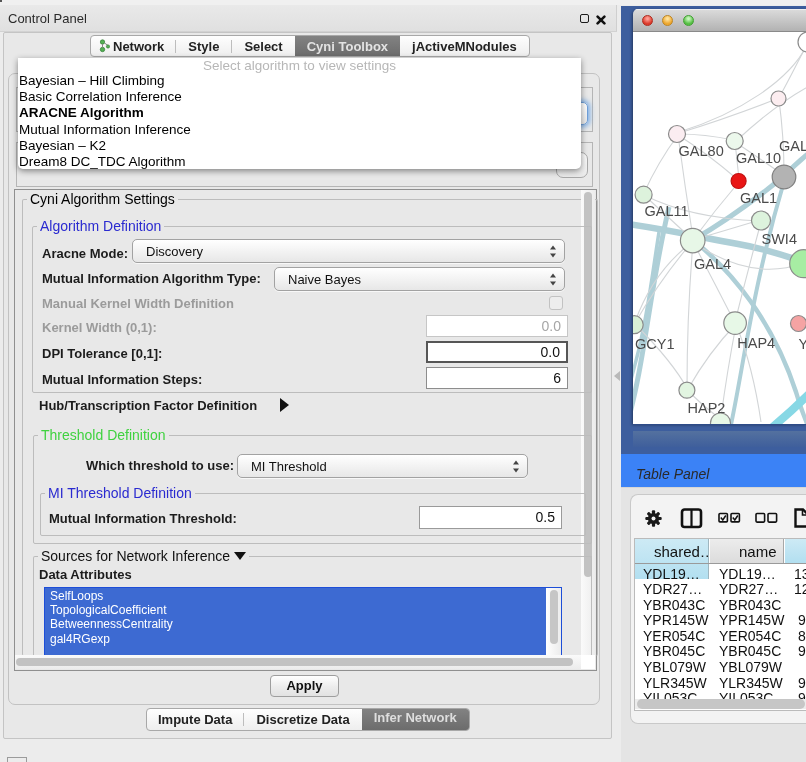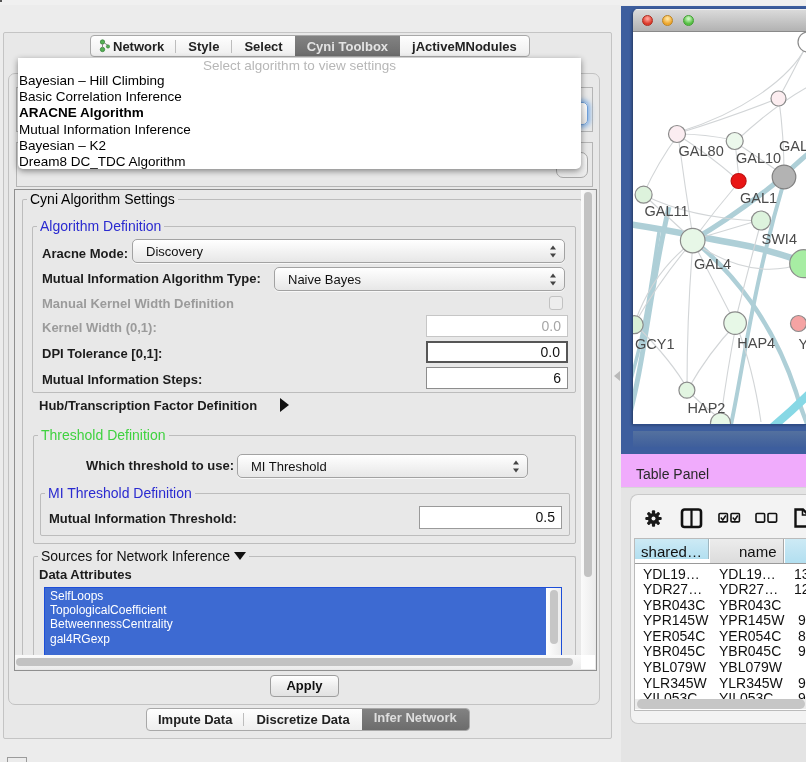--- a/index.html
+++ b/index.html
@@ -9,32 +9,42 @@
   .abs{position:absolute;}
   .blab{font-weight:bold;font-size:13px;color:#1c1c1c;}
   .glab{font-weight:bold;font-size:13px;color:#9b9b9b;}
   .combo{position:absolute;height:22px;border:1px solid #a2a2a2;border-radius:5px;
          background:linear-gradient(#ffffff,#f4f4f4 45%,#e7e7e7);
          box-shadow:0 1px 0 rgba(255,255,255,.7);}
   .combo .ct{position:absolute;left:13px;top:4px;font-size:13px;color:#111;}
   .combo .car{position:absolute;right:7px;top:4px;}
   .tfield{position:absolute;background:#fff;font-size:14px;color:#111;
           text-align:right;padding-right:6px;box-sizing:border-box;}
-  .group{position:absolute;border:1px solid #bcbcbc;border-radius:2px;}
+  .group{position:absolute;border:1px solid #bcbcbc;border-radius:2px;padding-left:16px;}
   .gtitle{position:absolute;top:-9px;left:4px;background:#e8e8e8;padding:0 3px;
           font-size:14px;font-weight:normal;line-height:16px;}
 </style>
 </head>
 <body>
 
 <div class="abs" style="left:0;top:0;width:806px;height:5px;background:#f0f0f0;"></div>
 <div class="abs" style="left:0;top:0;width:2px;height:2px;background:#555;"></div>
 
 <div class="abs" style="left:0;top:5px;width:617px;height:734px;background:#ececec;">
 
+  <div class="abs" style="left:0;top:0;width:617px;height:26px;
+       background:linear-gradient(#e9e9e9,#e0e0e0);border-bottom:1px solid #d2d2d2;box-shadow:inset -1px 0 0 #cfcfcf;">
+    <div class="abs" style="left:8px;top:6px;font-size:13px;line-height:16px;color:#2a2a2a;">Control Panel</div>
+
+    <div class="abs" style="left:579.5px;top:8.5px;width:7px;height:7px;border:1.8px solid #1a1a1a;border-radius:2px;"></div>
+
+    <svg class="abs" style="left:596px;top:9.5px;" width="10" height="10" viewBox="0 0 10 10">
+      <path d="M1.6 1.6 L8.4 8.4 M8.4 1.6 L1.6 8.4" stroke="#111" stroke-width="2.6" stroke-linecap="round"></path>
+    </svg>
+  </div>
 
   <div class="abs" style="left:3px;top:27px;width:607px;height:705px;background:#e8e8e8;
        border:1px solid #c4c4c4;border-radius:2px;"></div>
 </div>
 
 <div class="abs" style="left:90px;top:35px;height:20px;display:flex;border:1px solid #a8a8a8;
      border-radius:4px;overflow:hidden;background:linear-gradient(#fefefe,#eeeeee);font-weight:bold;font-size:13px;color:#222;text-align:center;">
   <div style="padding:3px 11px 0 8px;display:flex;">
     <svg width="11" height="14" viewBox="0 0 11 14" style="margin-right:3px;">
       <circle cx="3.5" cy="3" r="2.2" fill="#55b055" stroke="#2e7d32" stroke-width="0.7"></circle>
@@ -249,21 +259,21 @@
     <text x="2" y="317">GCY1</text>
     <text x="104.3" y="316">HAP4</text>
     <text x="165.5" y="317">YJ</text>
     <text x="54.5" y="381">HAP2</text>
   </g>
 </svg>
 
 <div class="abs" style="left:633px;top:424px;width:173px;height:1px;background:#2e4c88;"></div>
 <div class="abs" style="left:633px;top:431px;width:173px;height:16px;background:linear-gradient(#54719f,#3f5f9c);"></div>
 
-<div class="abs" style="left:621px;top:454px;width:185px;height:33px;background:#f0abfc;border-bottom:1px solid #d6d6d6;">
+<div class="abs" style="left:621px;top:454px;width:185px;height:33px;background:#3b82f6;border-bottom:1px solid #d6d6d6;font-style:italic;">
   <div class="abs" style="left:15px;top:12px;font-size:14px;color:#2a2a2a;">Table Panel</div>
 </div>
 <div class="abs" style="left:621px;top:488px;width:185px;height:274px;background:#e4e4e4;"></div>
 
 <div class="abs" style="left:630px;top:494px;width:176px;height:228px;background:#f3f3f3;border:1px solid #c9c9c9;border-radius:8px 0 0 8px;border-right:none;"></div>
 
 <svg class="abs" style="left:645px;top:508px;" width="161" height="22" viewBox="0 0 161 22">
 
   <g transform="translate(8.5,10.5)" fill="#1a1a1a">
     <circle r="5.6"></circle>
@@ -294,21 +304,21 @@
     <rect x="111" y="5.5" width="8.6" height="8.6" rx="1"></rect>
     <rect x="123" y="5.5" width="8.6" height="8.6" rx="1"></rect>
   </g>
 
   <path d="M150.5 1.5 h7.5 l5 5 v12 h-12.5 Z" fill="none" stroke="#111" stroke-width="2.4"></path>
     <path d="M157.5 1.5 v5.5 h5.5" fill="none" stroke="#111" stroke-width="1.6"></path>
 </svg>
 
 <div class="abs" style="left:634px;top:538px;width:172px;height:173px;background:#fff;border:1px solid #bbb;border-right:none;box-sizing:border-box;overflow:hidden;">
 
-  <div class="abs" style="left:0;top:0;width:74px;height:20px;background:linear-gradient(#cdeaf5,#b2dff0);border-right:1px solid #9fb6bf;font-size:15px;color:#111;line-height:25px;box-sizing:border-box;text-align:center;">shared…</div>
+  <div class="abs" style="left:0;top:0;width:74px;height:40px;background:linear-gradient(#cdeaf5,#b2dff0);border-right:1px solid #9fb6bf;font-size:15px;color:#111;line-height:25px;padding-left:19px;box-sizing:border-box;">shared…</div>
   <div class="abs" style="left:75px;top:0;width:74px;height:24px;background:linear-gradient(#ececec,#dcdcdc);border-right:1px solid #a8a8a8;font-size:15px;color:#111;line-height:25px;padding-left:29px;box-sizing:border-box;">name</div>
   <div class="abs" style="left:150px;top:0;width:60px;height:24px;background:linear-gradient(#cdeaf5,#b2dff0);font-size:15px;"></div>
   <div class="abs" style="left:0;top:24px;width:172px;height:1px;background:#9a9a9a;"></div>
 
   <div class="abs" style="left:0;top:27.5px;width:230px;font-size:14px;color:#111;line-height:15.6px;">
     <div style="padding-left:8px;"><span style="display:inline-block;width:76px;">YDL19…</span><span style="display:inline-block;width:75px;">YDL19…</span><span style="padding-left:0px;">13.2</span></div>
     <div style="padding-left:8px;"><span style="display:inline-block;width:76px;">YDR27…</span><span style="display:inline-block;width:75px;">YDR27…</span><span style="padding-left:0px;">12.4</span></div>
     <div style="padding-left:8px;"><span style="display:inline-block;width:76px;">YBR043C</span><span style="display:inline-block;width:75px;">YBR043C</span><span style="padding-left:0px;"></span></div>
     <div style="padding-left:8px;"><span style="display:inline-block;width:76px;">YPR145W</span><span style="display:inline-block;width:75px;">YPR145W</span><span style="padding-left:4px;">9.3</span></div>
     <div style="padding-left:8px;"><span style="display:inline-block;width:76px;">YER054C</span><span style="display:inline-block;width:75px;">YER054C</span><span style="padding-left:4px;">8.7</span></div>

